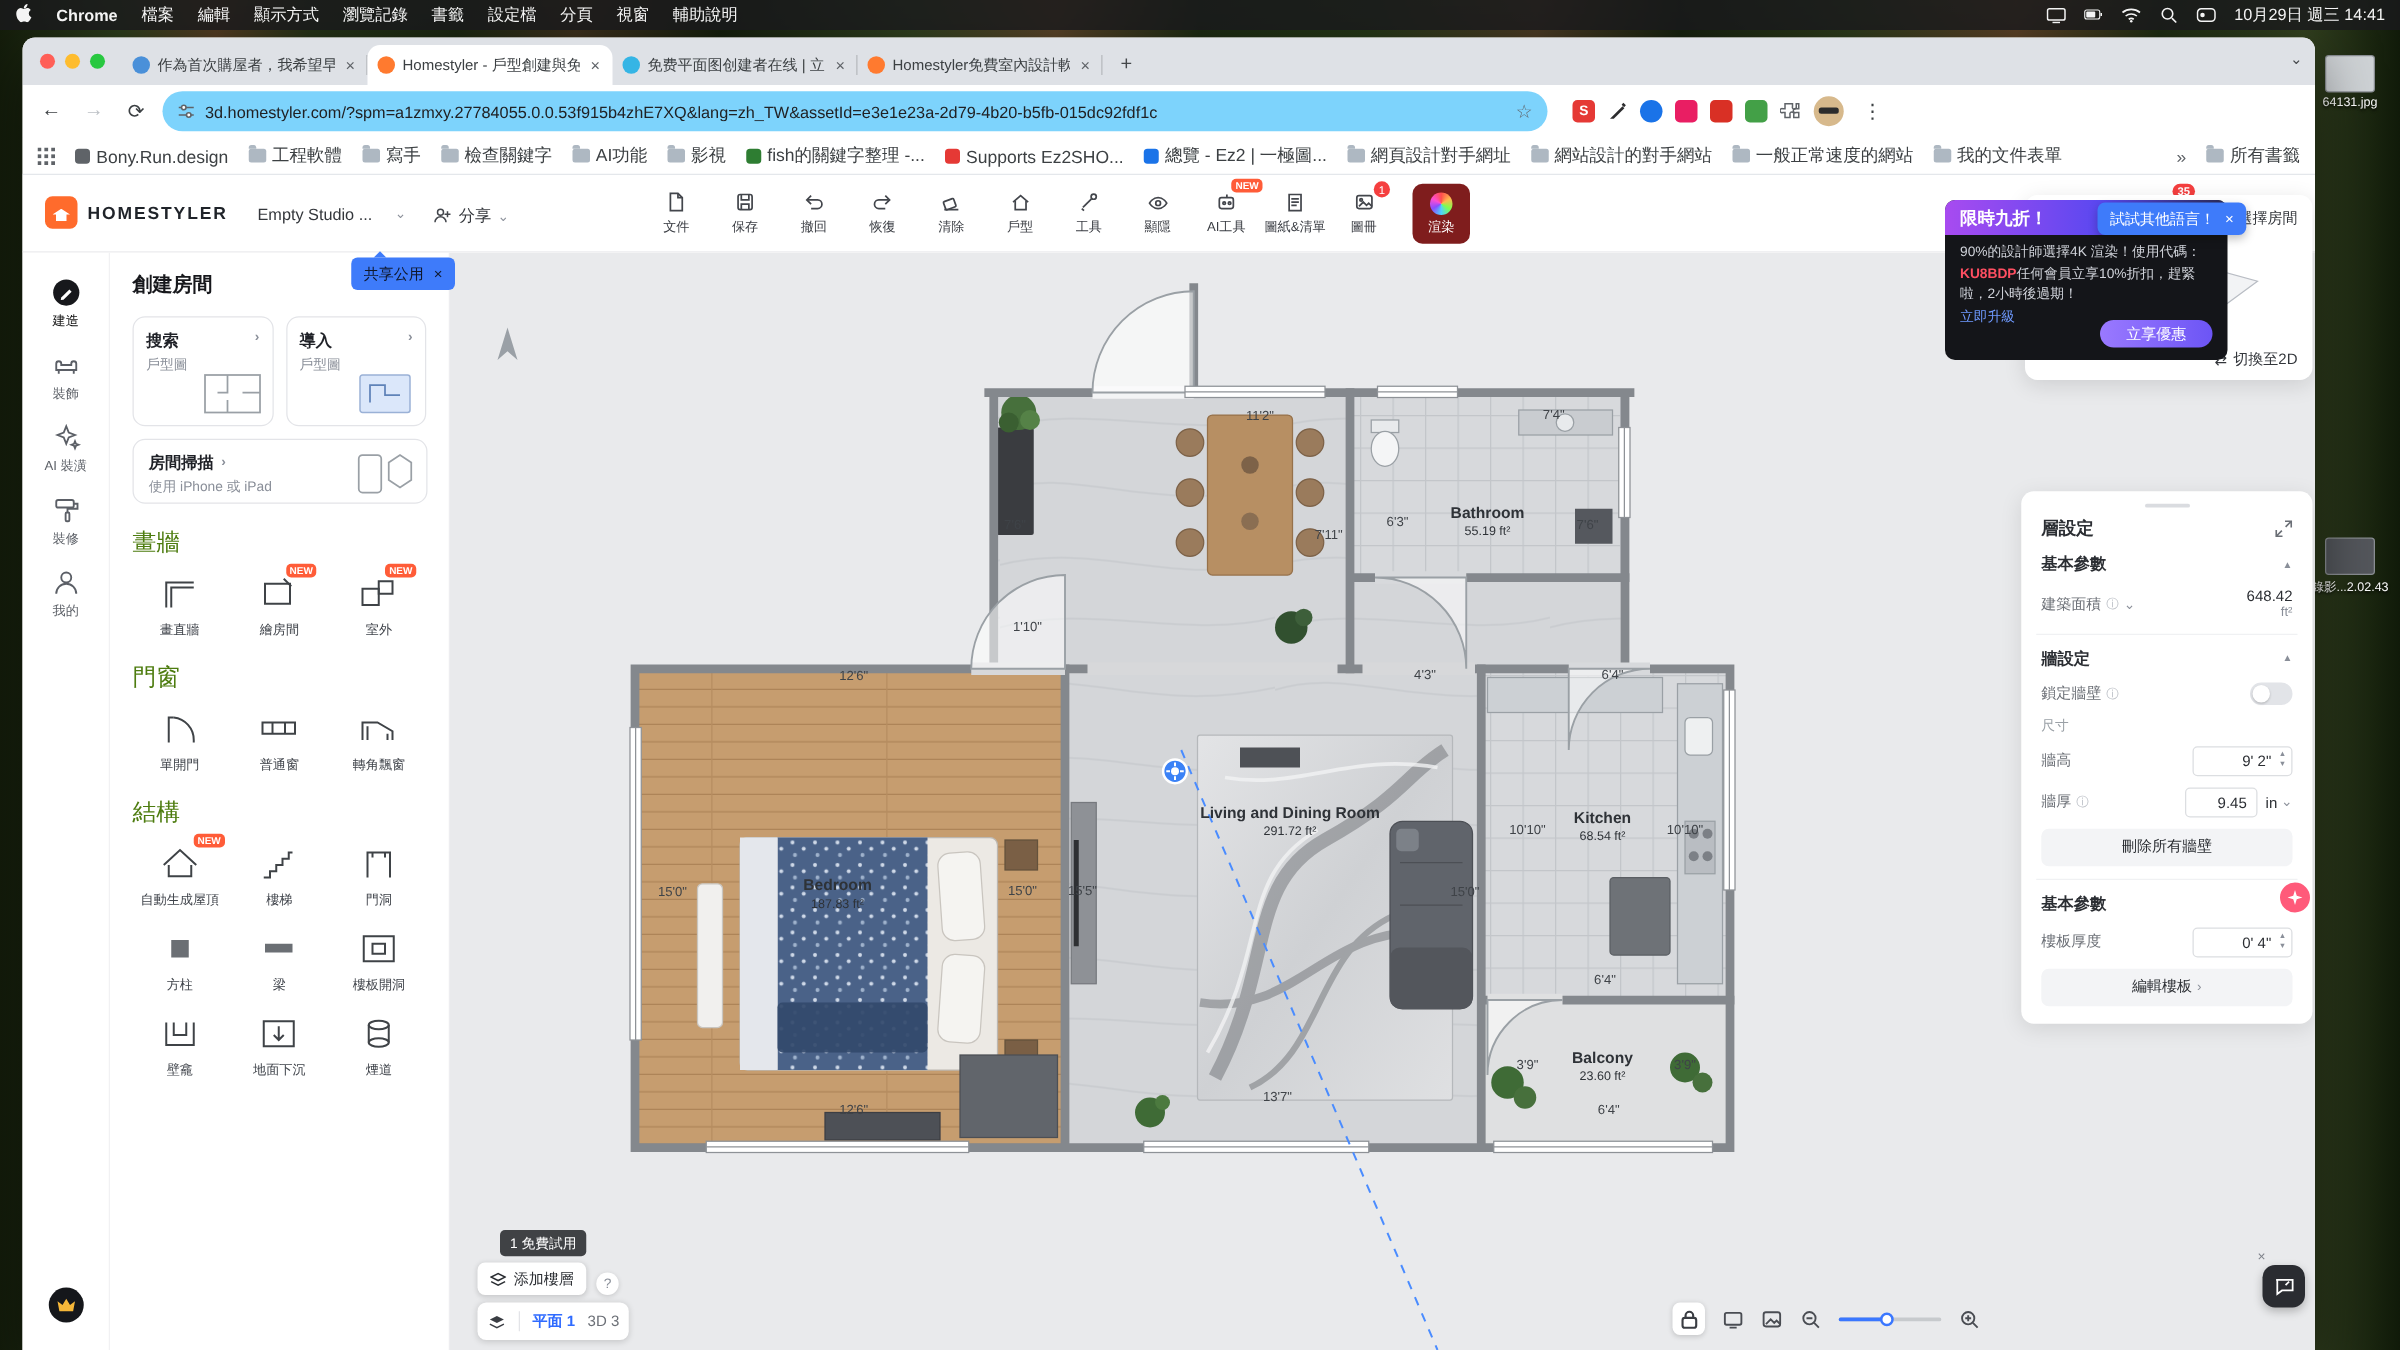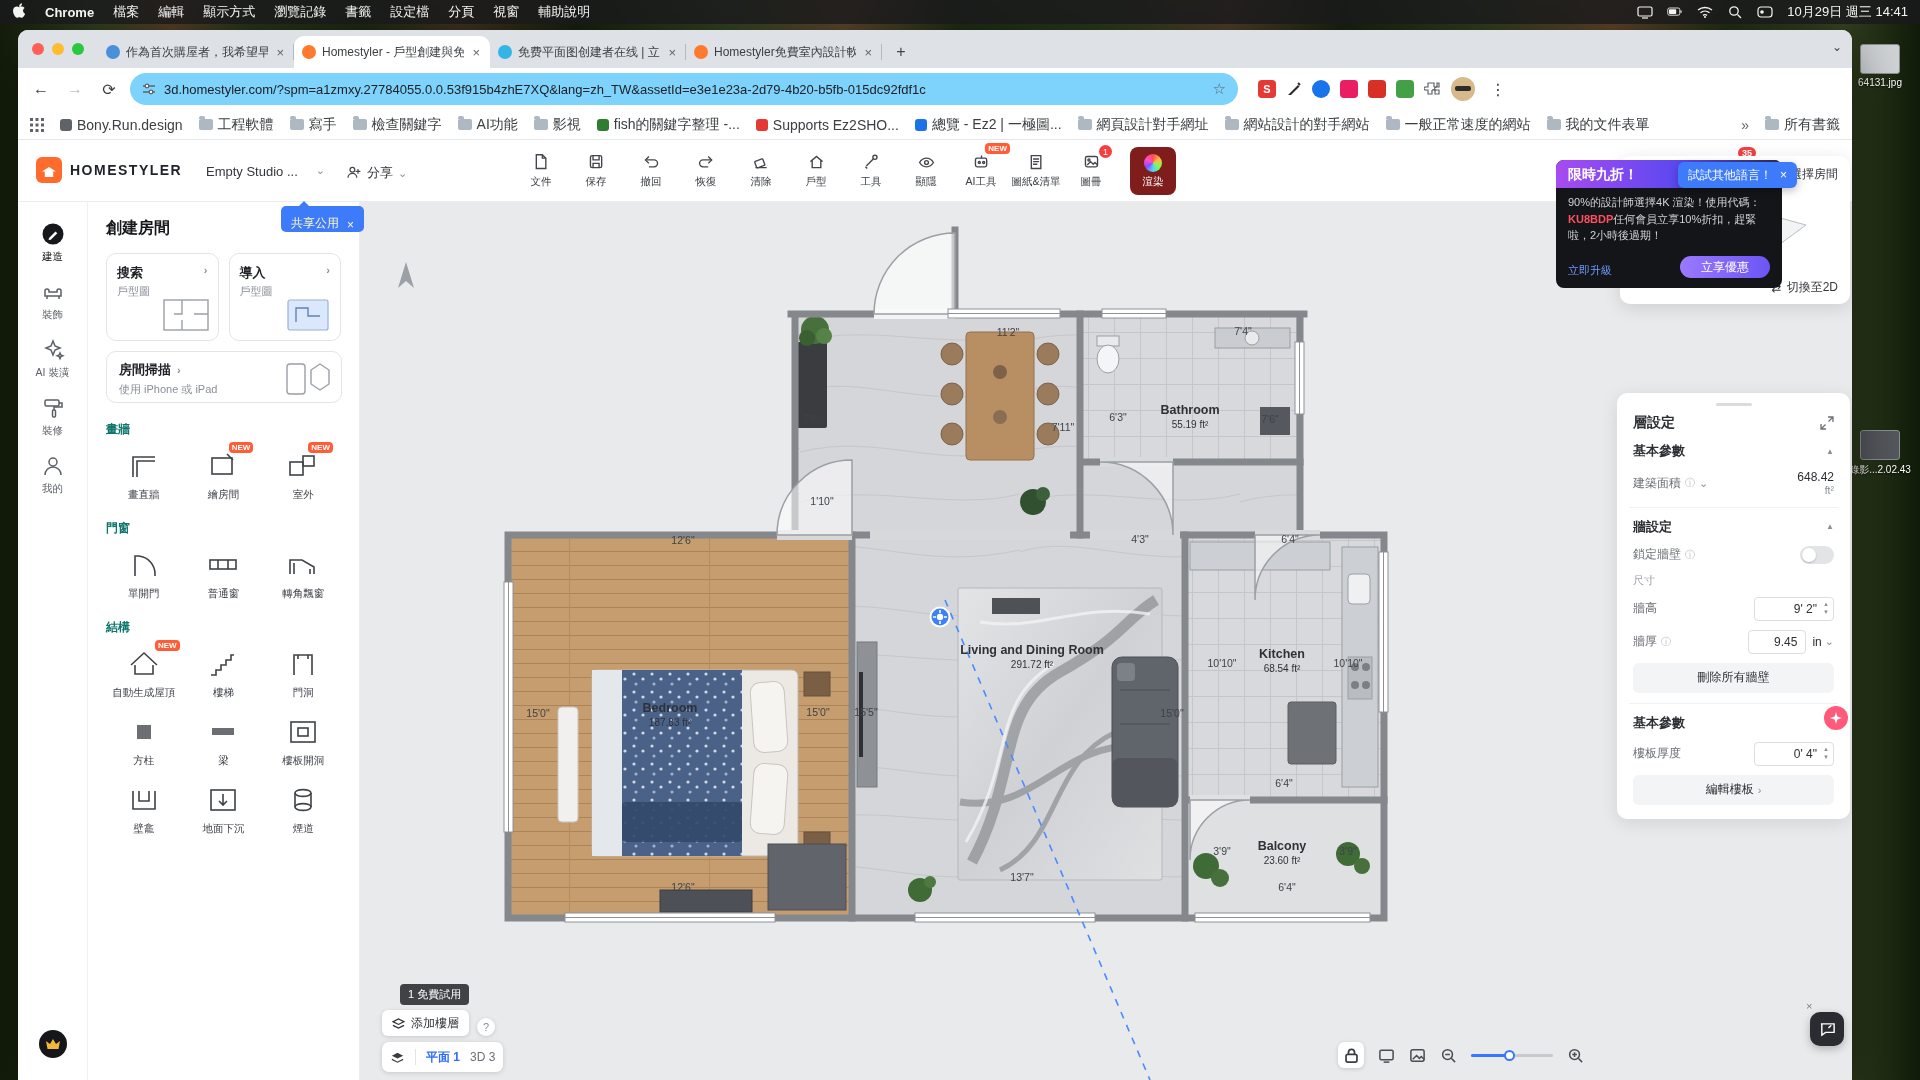--- a/index.html
+++ b/index.html
@@ -73,21 +73,21 @@
   .crown{position:absolute;bottom:22px;left:21px;width:28px;height:28px;border-radius:50%;background:#15171b;display:flex;align-items:center;justify-content:center}
   
   .lpanel{position:absolute;left:70px;top:62px;bottom:0;width:272px;background:#fff;border-right:1px solid #ededf0;padding:16px 18px;z-index:4;overflow:hidden}
   .lp-title{font-size:16px;font-weight:bold;color:#17181c;margin-bottom:14px}
   .cards{display:flex;gap:10px}
   .card{width:113px;height:88px;border:1px solid #e3e4e8;border-radius:10px;padding:10px;position:relative}
   .card .hd{font-size:13px;font-weight:bold;color:#1f2127;display:flex;justify-content:space-between}
   .card .sub{font-size:11px;color:#8a8f99;margin-top:2px}
   .card svg{position:absolute;right:8px;bottom:8px}
   .scan{width:236px;height:52px;border:1px solid #e3e4e8;border-radius:10px;margin-top:10px;padding:9px 12px;position:relative}
-  .sec-title{font-size:12px;font-weight:bold;color:#0f766e;margin:18px 0 10px}
+  .sec-title{font-size:19px;font-weight:normal;color:#4d7c0f;margin:18px 0 10px}
   .grid{display:grid;grid-template-columns:repeat(3,1fr);row-gap:14px;column-gap:4px}
   .gitem{display:flex;flex-direction:column;align-items:center;gap:4px;position:relative}
   .gitem svg{width:36px;height:36px;stroke:#3f4347;fill:none;stroke-width:1.6}
   .gitem .lb{font-size:10.5px;color:#3f434a;white-space:nowrap}
   
   .canvas{position:absolute;left:342px;top:62px;right:0;bottom:0;background:#e9eaec;overflow:hidden}
   .plan{position:absolute;inset:0}
   .dimtxt{font-size:10.5px;fill:#3f4348}
   .roomname{font-size:12.5px;font-weight:bold;fill:#2e3237}
   .roomarea{font-size:10px;fill:#2e3237}
@@ -123,24 +123,24 @@
   .hr{height:1px;background:#f0f1f3;margin:10px -4px}
   .subgrey{color:#9aa0a6;font-size:11px;margin:8px 0 2px}
   
   .roomcard{position:absolute;left:1602px;top:16px;width:230px;height:148px;background:#fff;border-radius:10px;box-shadow:0 4px 18px rgba(0,0,0,.12);z-index:20;padding:10px 12px}
   .roomcard .tt{font-size:12px;color:#33363b;text-align:right}
   .roomcard .sw{position:absolute;right:12px;bottom:8px;font-size:12px;color:#33363b;display:flex;gap:5px;align-items:center}
   
   .promo{position:absolute;left:1538px;top:20px;width:226px;height:128px;background:#141519;border-radius:8px;z-index:30;padding:34px 12px 10px;color:#d0d3da;font-size:11px;line-height:1.5}
   .promo .ttl{position:absolute;left:0;top:0;right:0;height:28px;border-radius:8px 8px 0 0;background:linear-gradient(90deg,#a84bf0,#5a48f0 55%,#2b2c55);color:#fff;font-weight:bold;font-size:14px;display:flex;align-items:center;padding:0 12px}
   .promo .code{color:#ff4f62;font-weight:bold}
-  .promo .up{color:#6f9aff;display:inline-block;margin-top:18px}
+  .promo .up{color:#6f9aff;display:inline-block;margin-top:2px}
   .promo .cta{position:absolute;right:12px;bottom:10px;width:90px;height:22px;border-radius:11px;background:linear-gradient(90deg,#9a79ff,#6c55f5);color:#fff;font-size:12px;display:flex;align-items:center;justify-content:center}
   .langtip{position:absolute;left:1660px;top:22px;height:26px;background:#3e7bfa;border-radius:6px;color:#fff;font-size:12px;display:flex;align-items:center;gap:8px;padding:0 10px;z-index:40;box-shadow:0 3px 8px rgba(0,0,0,.25)}
-  .sharetip{position:absolute;left:263px;top:66px;height:26px;background:#3e7bfa;border-radius:5px;color:#fef9c3;font-size:12px;display:flex;align-items:flex-end;gap:8px;padding:0 10px;z-index:40}
+  .sharetip{position:absolute;left:263px;top:66px;height:26px;background:#3e7bfa;border-radius:5px;color:#0f172a;font-size:12px;display:flex;align-items:center;gap:8px;padding:0 10px;z-index:40}
   .sharetip:before{content:"";position:absolute;left:18px;top:-5px;border:5px solid transparent;border-bottom-color:#3e7bfa;border-top:0}
   .pinkfab{position:absolute;left:1806px;top:566px;width:24px;height:24px;border-radius:50%;background:#ff5a7a;z-index:6;display:flex;align-items:center;justify-content:center;color:#fff;font-size:12px}
   .chatfab{position:absolute;left:1792px;top:872px;width:34px;height:34px;border-radius:10px;background:#2a2c31;z-index:6;display:flex;align-items:center;justify-content:center;box-shadow:0 3px 8px rgba(0,0,0,.25)}
   .chatfab .x{position:absolute;top:-12px;left:-4px;color:#7e828a;font-size:11px}
   .x{cursor:default}
 </style>
 </head>
 <body>
 
 <svg width="0" height="0" style="position:absolute">

